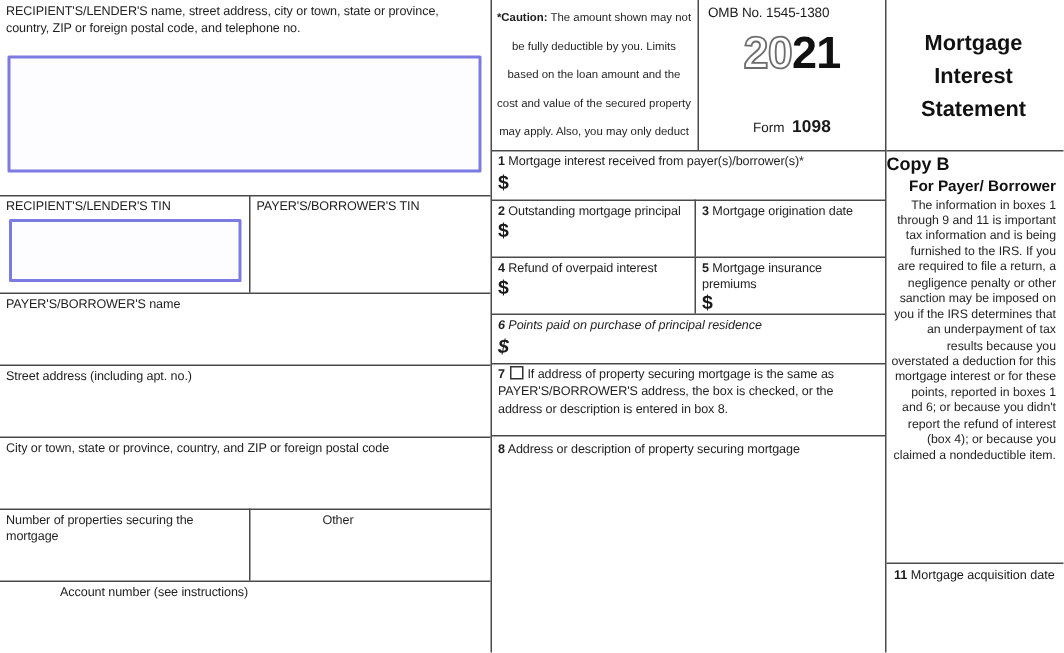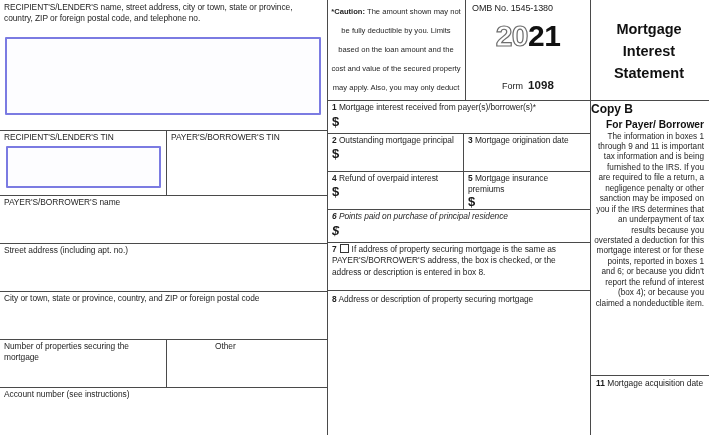--- a/index.html
+++ b/index.html
@@ -177,21 +177,21 @@
     </div>
   </div>
   <div class="vr" style="left:166px; top:339px; height:48px;"></div>
   <div class="cell" style="left:167px; top:339px; width:160px; height:48px;margin-left:44px;">
     <div class="lbl">
       <span class="bx"></span><span> Other</span>
     </div>
   </div>
   <div class="hr" style="left:0px; top:387px; width:327px;"></div>
 
-  <div class="cell" style="left:0px; top:387px; width:327px; height:36px;">
+  <div class="cell" style="left:0px; top:387px; width:327px; height:36px;padding-left:36px;">
     <div class="lbl">Account number (see instructions)</div>
   </div>
 
   <div class="cell" style="left:328px; top:0px; width:137px; height:100px;">
     <div id="caution-block">
       <span class="bx">*Caution:</span><span> The amount shown may not be fully deductible by you. Limits based on the loan amount and the cost and value of the secured property may apply. Also, you may only deduct interest to the extent it was incurred by you, actually paid by you, and not reimbursed by another person.</span>
     </div>
   </div>
   <div class="vr" style="left:465px; top:0px; height:100px;"></div>
 

